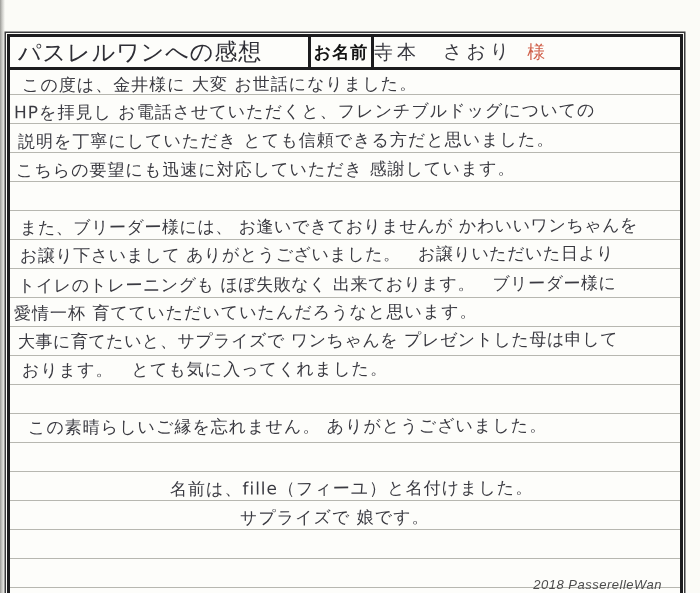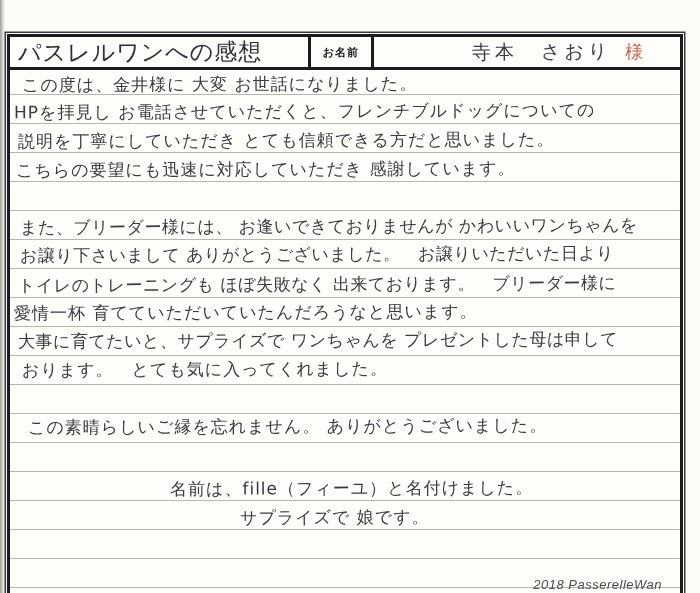--- a/index.html
+++ b/index.html
@@ -33,24 +33,24 @@
   }
   .page-title{
     font-size:23px;color:#2e2e35;letter-spacing:1px;
     transform:rotate(-0.3deg);white-space:nowrap;
   }
   .name-label-cell{
     flex:0 0 60px;
     border-left:3px solid #1c1c1e;border-right:3px solid #1c1c1e;
     display:flex;align-items:center;justify-content:center;
   }
-  .name-label{font-size:11px;font-weight:bold;color:#141414;letter-spacing:1px;}
+  .name-label{font-size:17px;font-weight:bold;color:#141414;letter-spacing:1px;}
   .name-cell{
     flex:1 1 auto;display:flex;align-items:center;
-    padding-left:98px;gap:14px;white-space:nowrap;
+    gap:14px;white-space:nowrap;
   }
   .name-value{
     font-size:19px;color:#3a3a41;letter-spacing:4px;
     transform:rotate(-0.6deg);
   }
   .honorific{font-size:18px;letter-spacing:1px;}
   
   .body-area{
     position:relative;flex:1 1 auto;
     background:repeating-linear-gradient(

